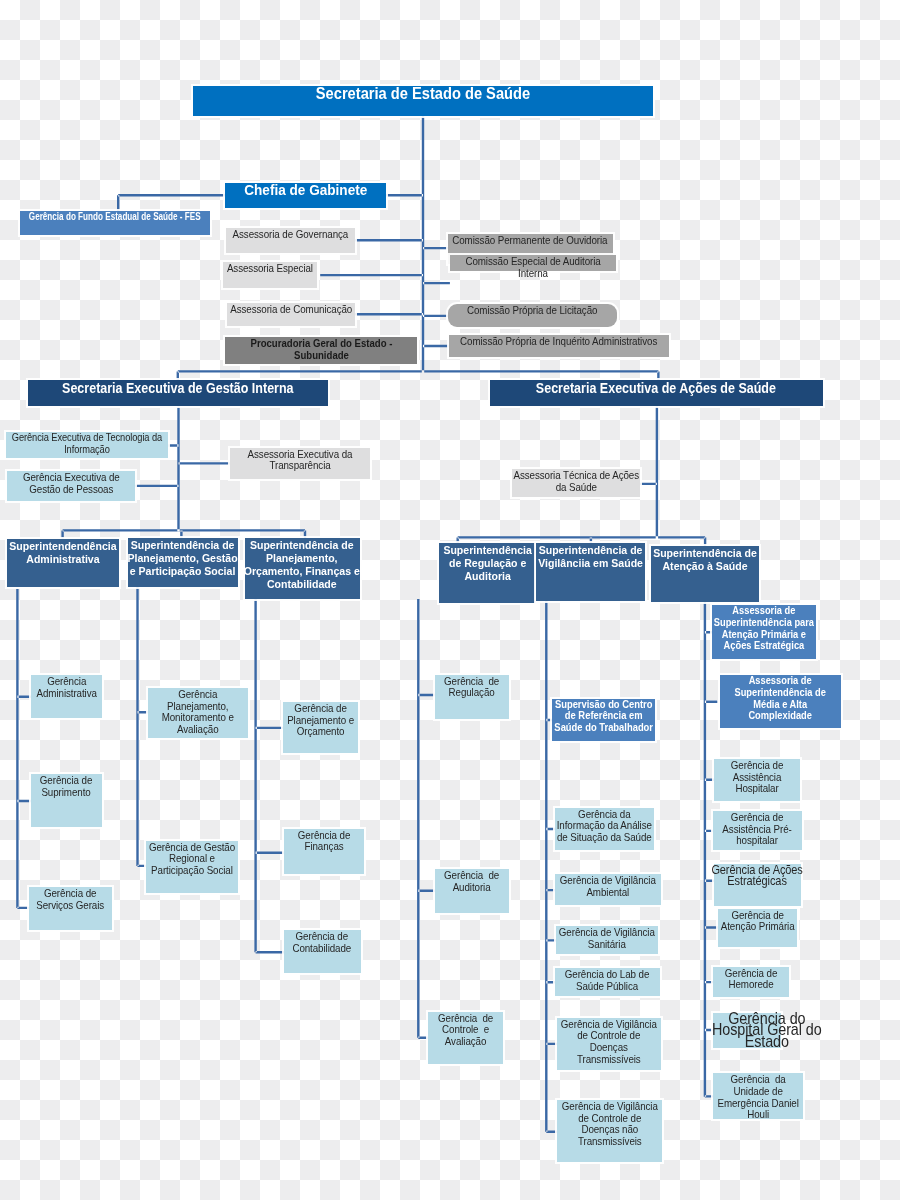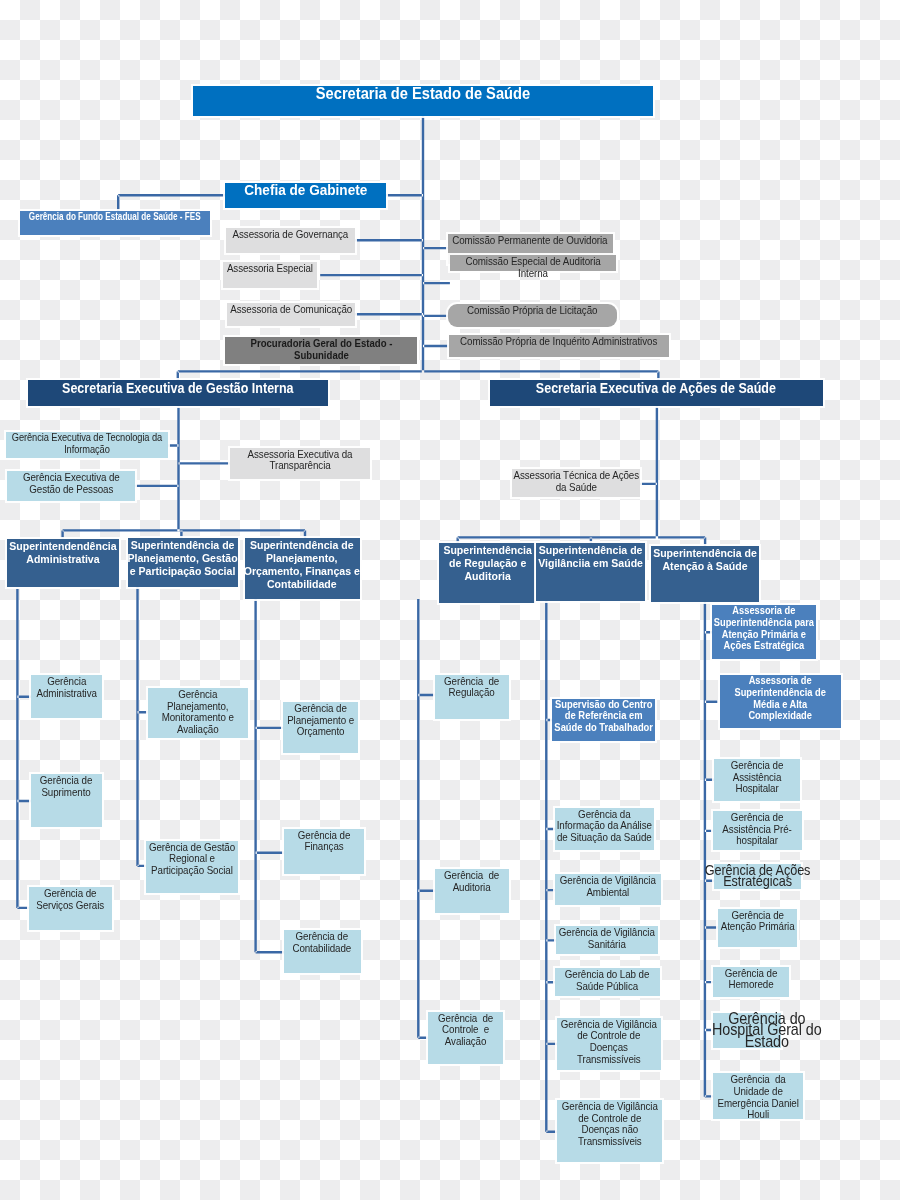--- a/index.html
+++ b/index.html
@@ -225,21 +225,21 @@
       <div class="node t-lblue" style="left: 714.4px; top: 759.1px; width: 85.6px; height: 41.7px; font-size: 11.6px; letter-spacing: -0.1px; --sx: 0.845; line-height: 11.6px;">
         <span>Gerência de
 Assistência
 Hospitalar</span>
       </div>
       <div class="node t-lblue" style="left: 712.5px; top: 811.1px; width: 89.7px; height: 39.3px; font-size: 11.6px; letter-spacing: -0.1px; --sx: 0.845; line-height: 11.6px;">
         <span>Gerência de
 Assistência Pré-
 hospitalar</span>
       </div>
-      <div class="node t-lblue" style="left: 713.8px; top: 863.8px; width: 87.1px; height: 25px; font-size: 15px; letter-spacing: -0.1px; --sx: 0.845; line-height: 11.6px;">
+      <div class="node t-lblue" style="left: 713.8px; top: 863.8px; width: 87.1px; height: 42px; font-size: 13px; letter-spacing: -0.1px; --sx: 0.845; line-height: 11.6px;">
         <span>Gerência de Ações
 Estratégicas</span>
       </div>
       <div class="node t-lblue" style="left: 717.9px; top: 908.8px; width: 79.5px; height: 38.7px; font-size: 11.6px; letter-spacing: -0.1px; --sx: 0.845; line-height: 11.6px;">
         <span>Gerência de
 Atenção Primária</span>
       </div>
       <div class="node t-lblue" style="left: 713.1px; top: 966.5px; width: 75.6px; height: 30.5px; font-size: 11.6px; letter-spacing: -0.1px; --sx: 0.845; line-height: 11.6px;">
         <span>Gerência de
 Hemorede</span>

